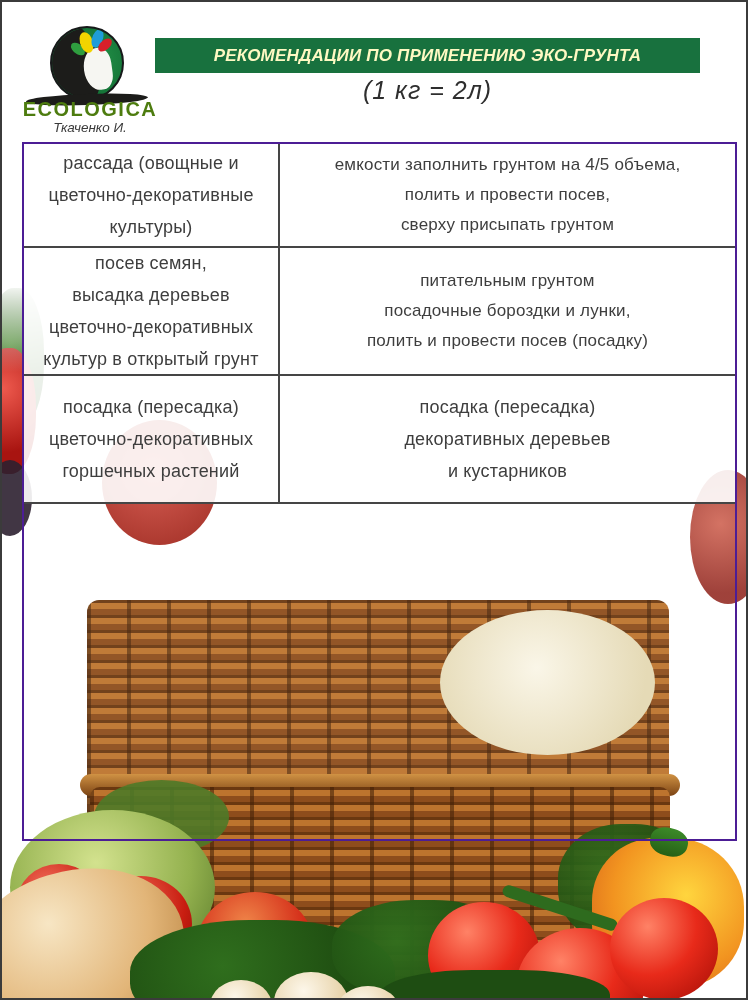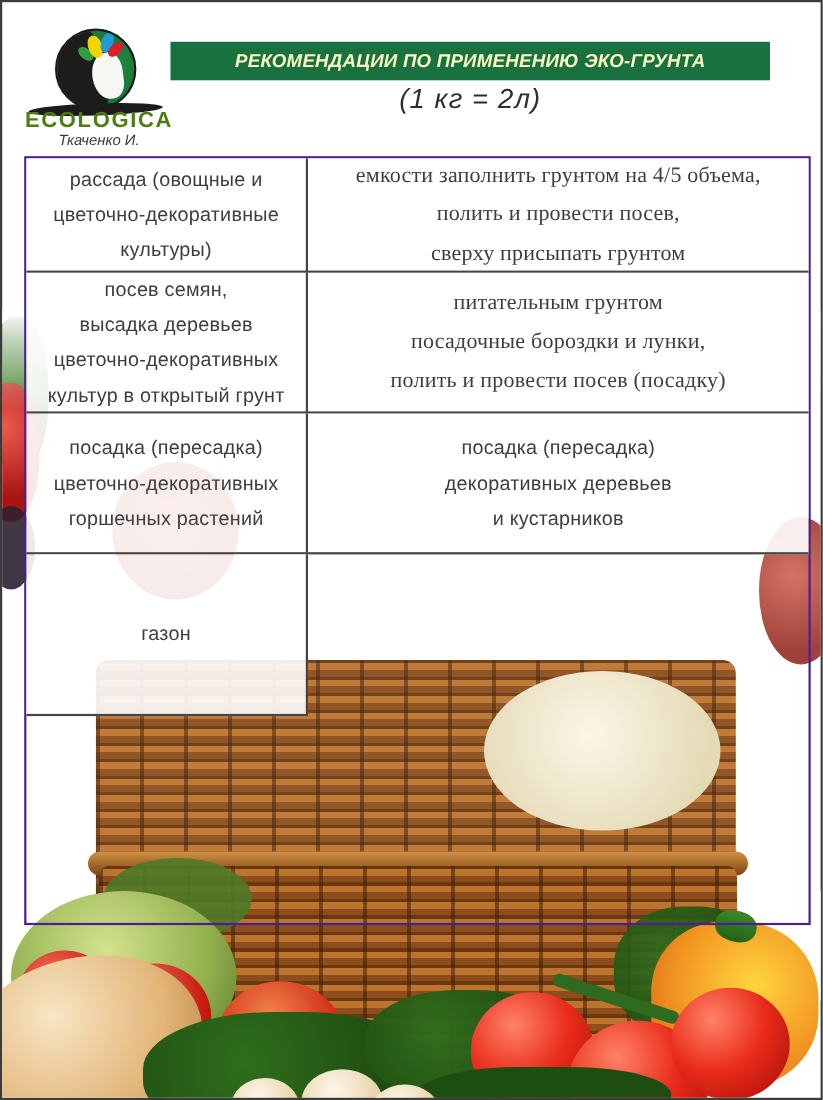--- a/index.html
+++ b/index.html
@@ -109,21 +109,21 @@
     grid-template-rows:104px 128px 128px 147px 188px;
     border:2px solid #4c1d95;margin-top:24px; }
   .cell { border-right:2px solid #454545; border-bottom:2px solid #454545;
     background:rgba(255,255,255,0.9);
     display:flex; align-items:center; justify-content:center; text-align:center;
     padding:4px 10px; }
   .cell:nth-child(2n) { border-right:none; }
   .cell:nth-child(n+9) { border-bottom:none; }
   .cell span { white-space:pre-line; line-height:1.78; letter-spacing:.2px; }
   .cell.use span { font-size:18px; }
-  .cell.instr span { font-size:20px;font-family:Liberation Serif, serif; }
+  .cell.instr span { font-size:17px; }
 </style>
 </head>
 <body>
 
 <div class="page">
 
   <div class="photo">
     <div class="p-leftgreens"></div>
     <div class="p-lefttomato"></div>
     <div class="p-leftdark"></div>
@@ -199,18 +199,15 @@
     <div class="cell use">
         <span>посадка (пересадка)
 цветочно-декоративных
 горшечных растений</span>
       </div>
     <div class="cell use">
         <span>посадка (пересадка)
 декоративных деревьев
 и кустарников</span>
       </div>
-    <div class="cell use">
-        <span>газон</span>
-      </div>
   </div>
 
 </div>
 
 </body></html>

